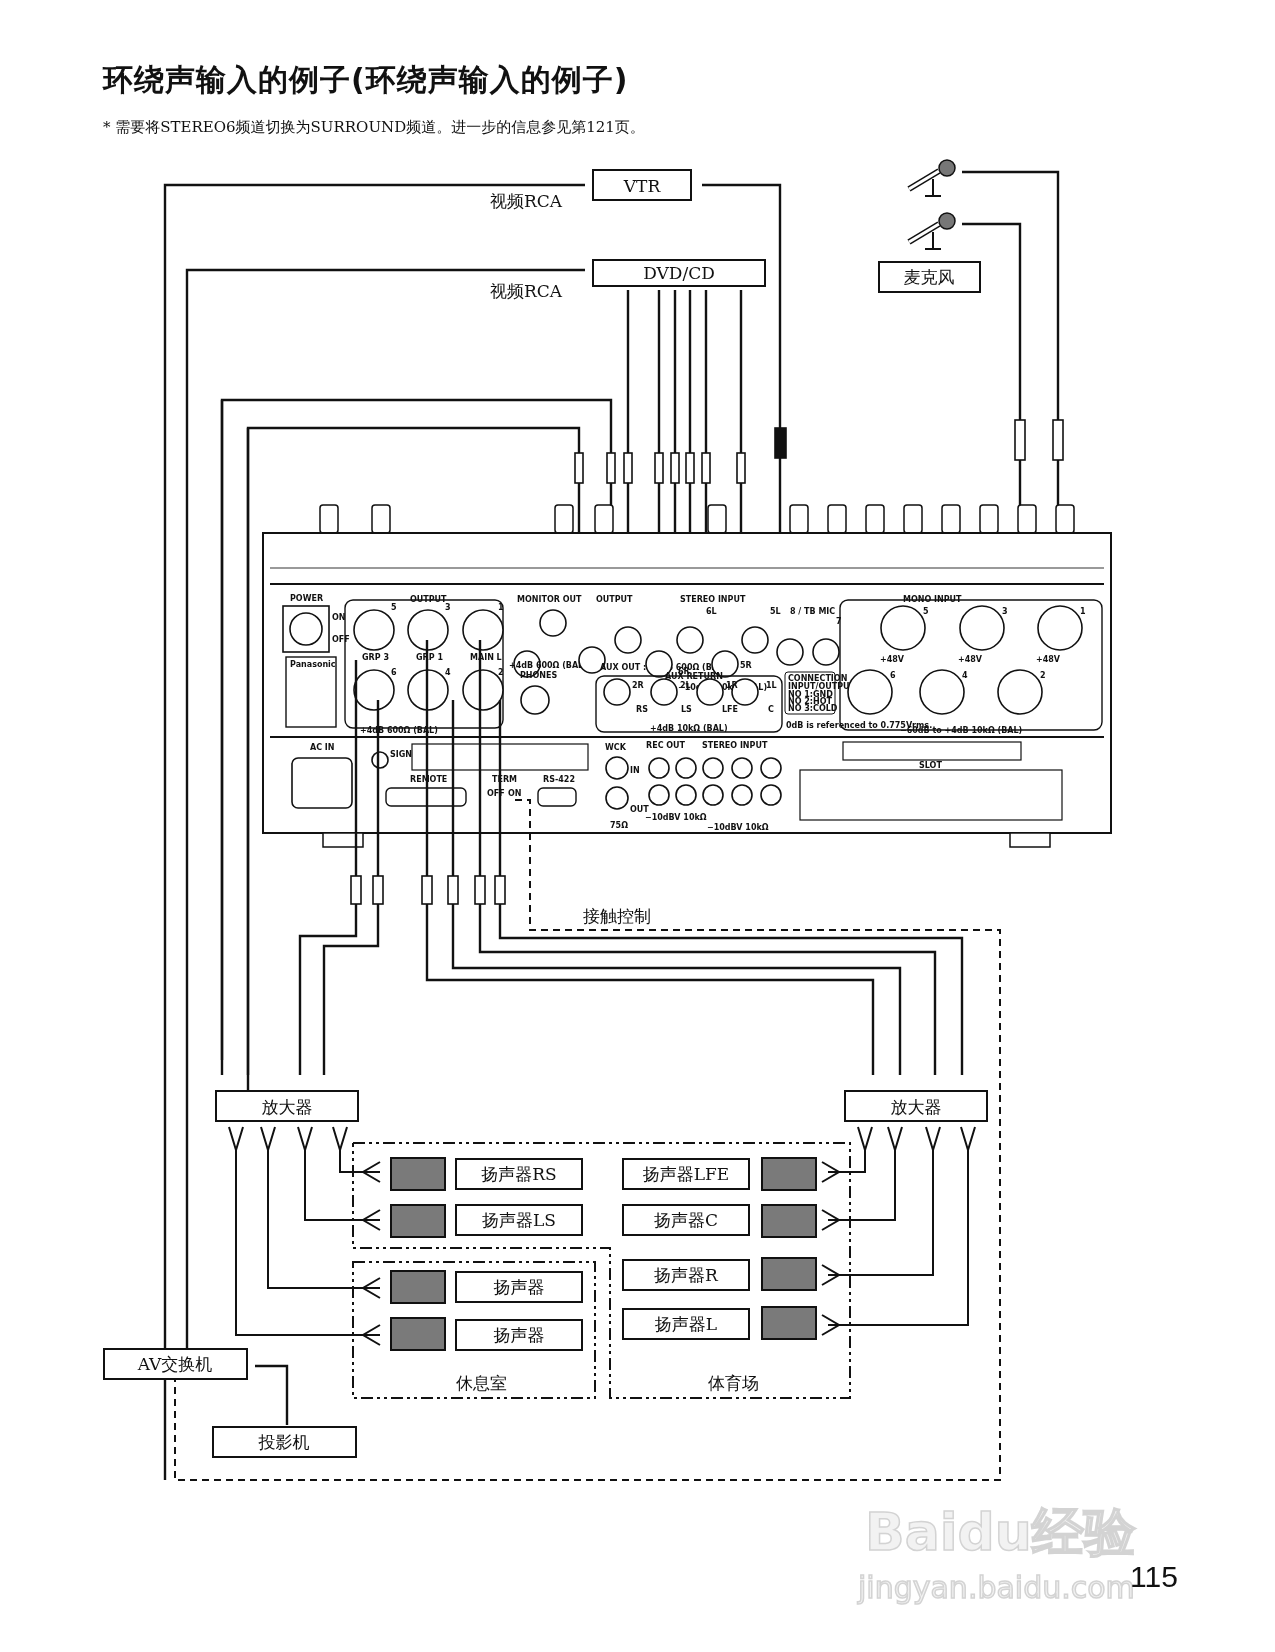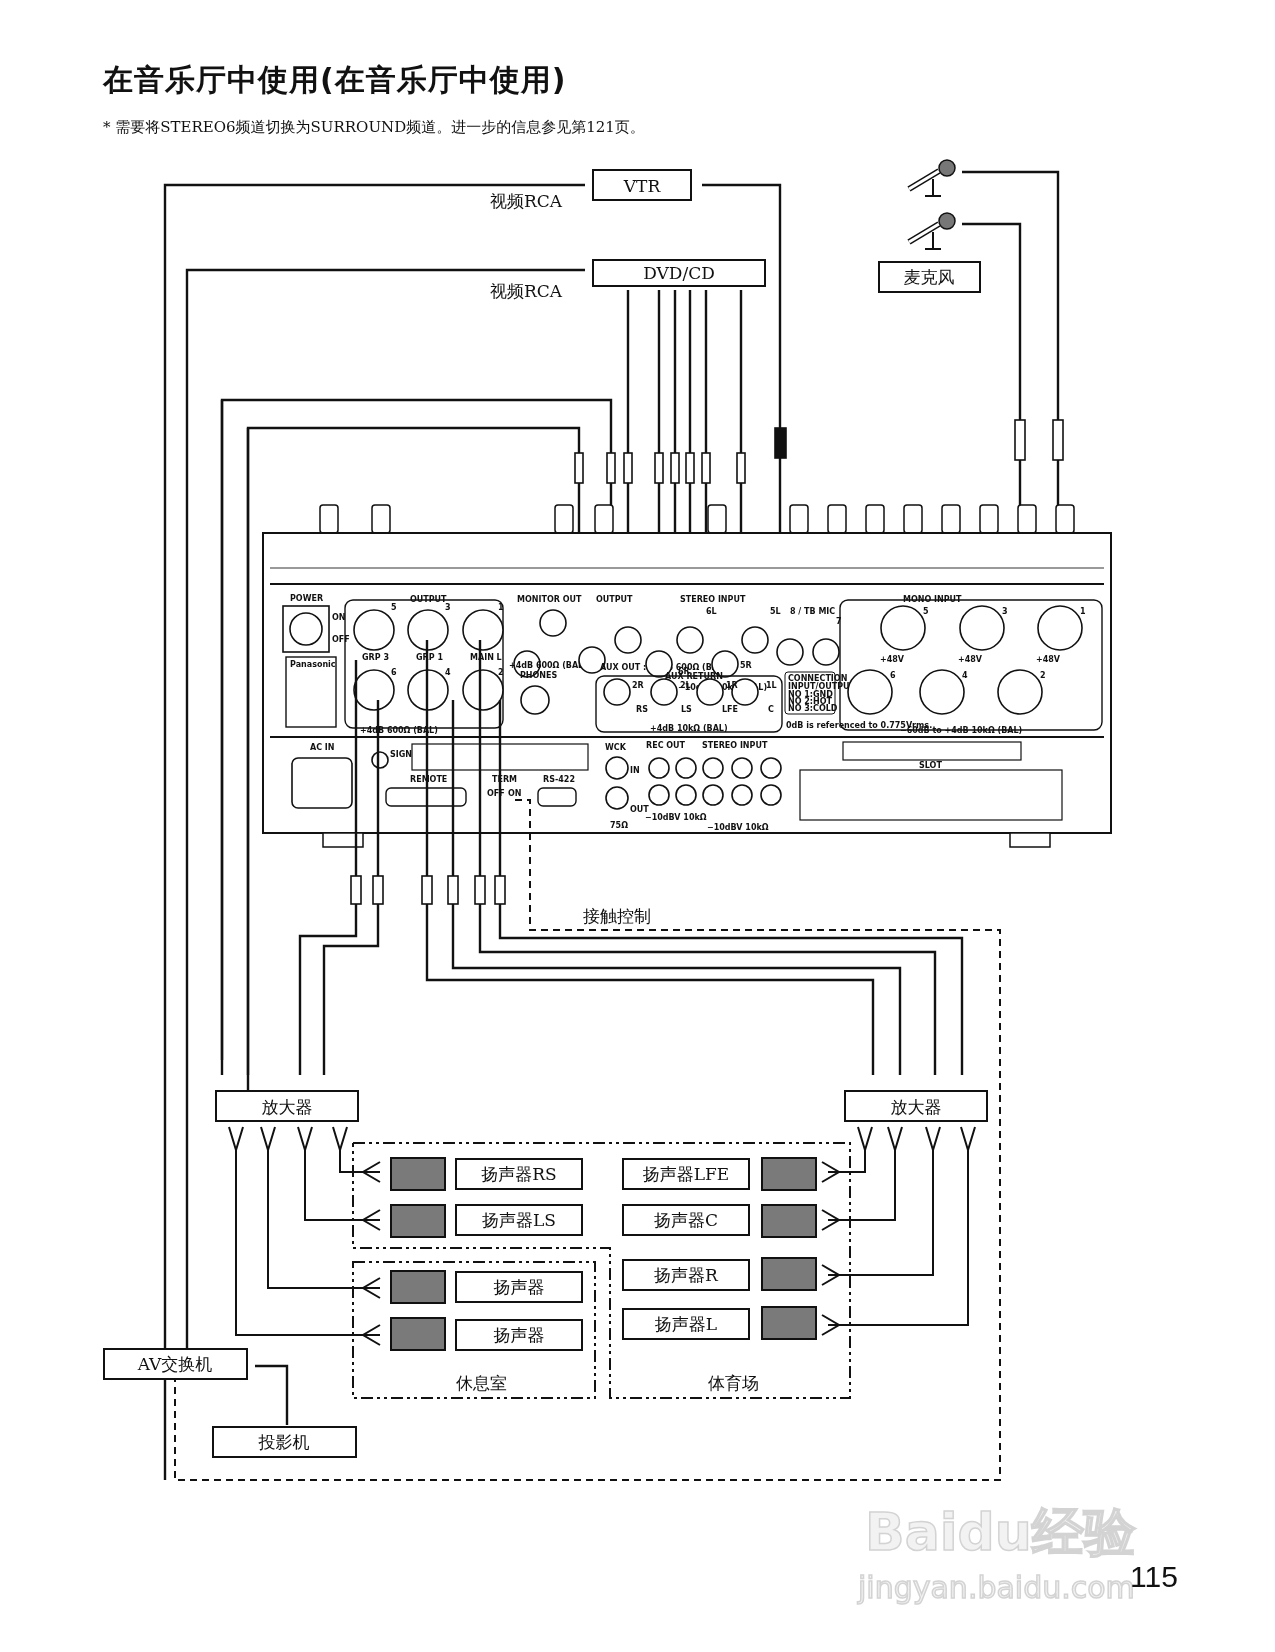--- a/index.html
+++ b/index.html
@@ -16,21 +16,21 @@
   .plbl{font-family:"DejaVu Sans","Liberation Sans",sans-serif;font-size:8px;font-weight:bold;fill:#111;}
   .panel{fill:#fff;stroke:#111;stroke-width:2;}
   .jack{fill:#fff;stroke:#111;stroke-width:1.6;}
   .knob{fill:#fff;stroke:#111;stroke-width:1.5;}
   .spk{fill:#7a7a7a;stroke:#111;stroke-width:2;}
   .wm{font-family:"DejaVu Sans","Liberation Sans",sans-serif;fill:#f1f1f1;stroke:#cfcfcf;stroke-width:1.5;}
 </style>
 </head>
 <body>
 
-<div id="page-title">在音乐厅中使用(在音乐厅中使用)</div>
+<div id="page-title">环绕声输入的例子(环绕声输入的例子)</div>
 <div id="page-note">* 需要将STEREO6频道切换为SURROUND频道。进一步的信息参见第121页。</div>
 
 <svg width="1275" height="1652" viewBox="0 0 1275 1652">
 
   <g>
     <rect class="box" x="593" y="170" width="98" height="30"></rect>
     <text class="lbl" x="642" y="192" text-anchor="middle">VTR</text>
   </g>
   <text class="lbl" x="490" y="207" font-size="15">视频RCA</text>
 

